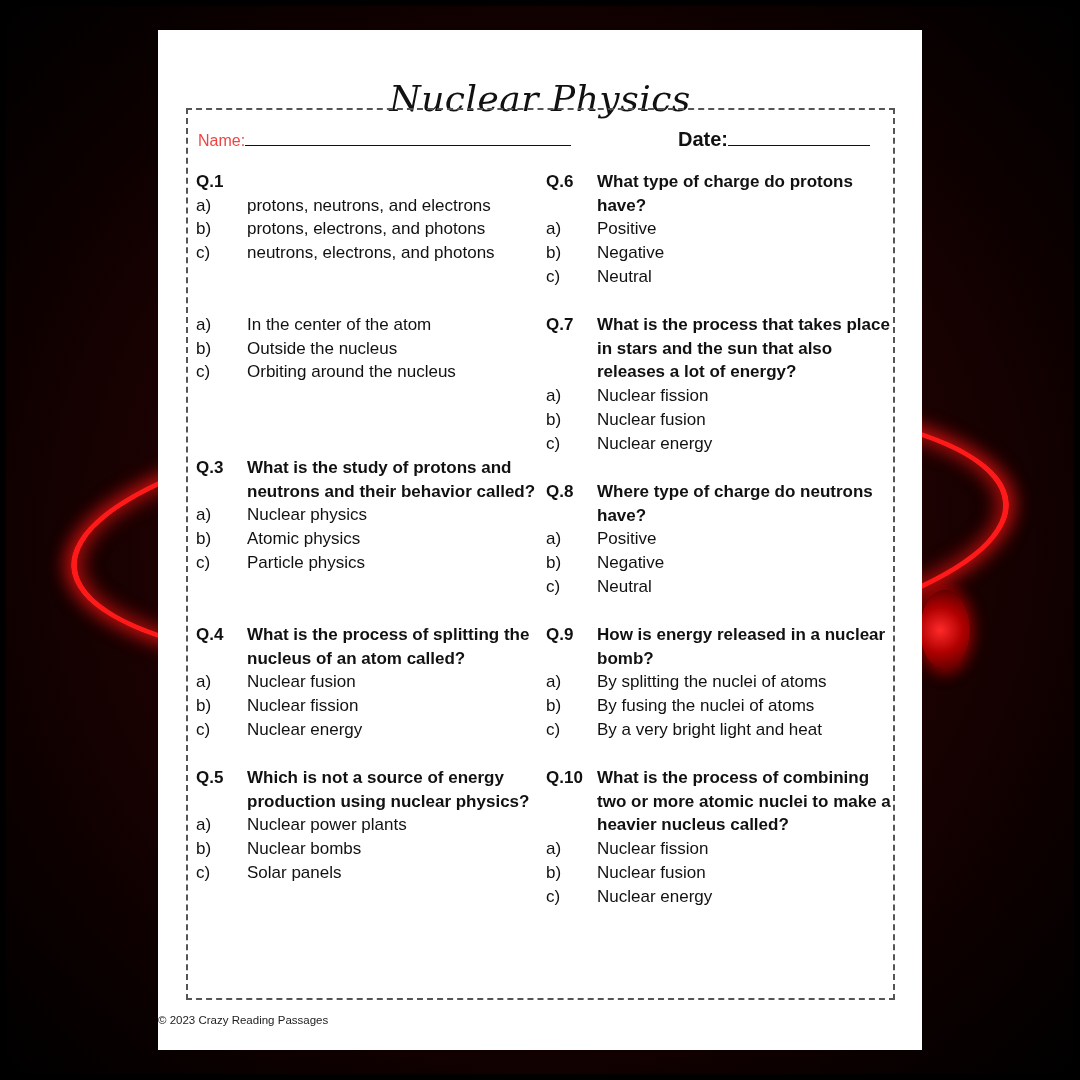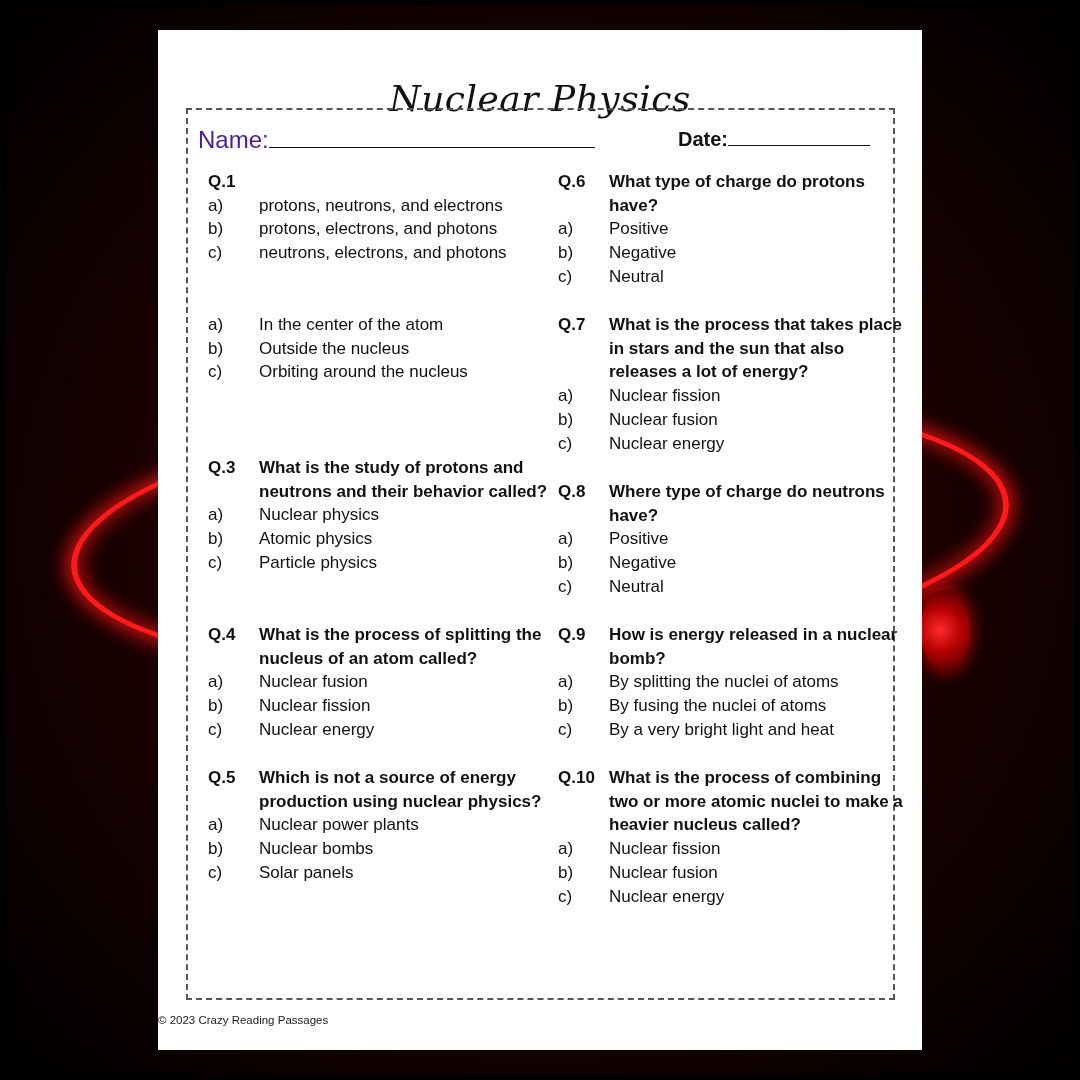--- a/index.html
+++ b/index.html
@@ -43,37 +43,37 @@
       color: #111;
       letter-spacing: 0.5px;
     }
     .box {
       position: absolute;
       left: 28px; top: 78px; width: 709px; height: 892px;
       border: 2px dashed #555;
     }
     .name-line {
       position: absolute; left: 10px; top: 16px;
-      font-size: 24px; color: #4c1d95;
+      font-size: 16px; color: #ef4444;
     }
     .date-line {
       position: absolute; left: 490px; top: 16px;
       font-size: 20px; color: #111; font-weight: bold;
     }
     .underline {
       display: inline-block; border-bottom: 1.5px solid #111;
       height: 20px; vertical-align: baseline;
     }
     .col {
       position: absolute; top: 60px; width: 345px;
     }
     .col.left { left: 8px; }
     .col.right { left: 358px; width: 345px; }
     .q {
-      position: absolute; left: 0; width: 100%; margin-left: 12px;
+      position: absolute; left: 0; width: 100%;
     }
     .q-row { display: flex; font-size: 17px; line-height: 23.7px; color: #111; }
     .q-num { width: 51px; flex: none; font-weight: bold; }
     .q-text { flex: 1; font-weight: bold; }
     .opt-letter { width: 51px; flex: none; }
     .opt-text { flex: 1; }
     .footer {
       position: absolute; left: 0; top: 984px; width: 764px;
       text-align: left; font-size: 11.5px; color: #222;
     }

